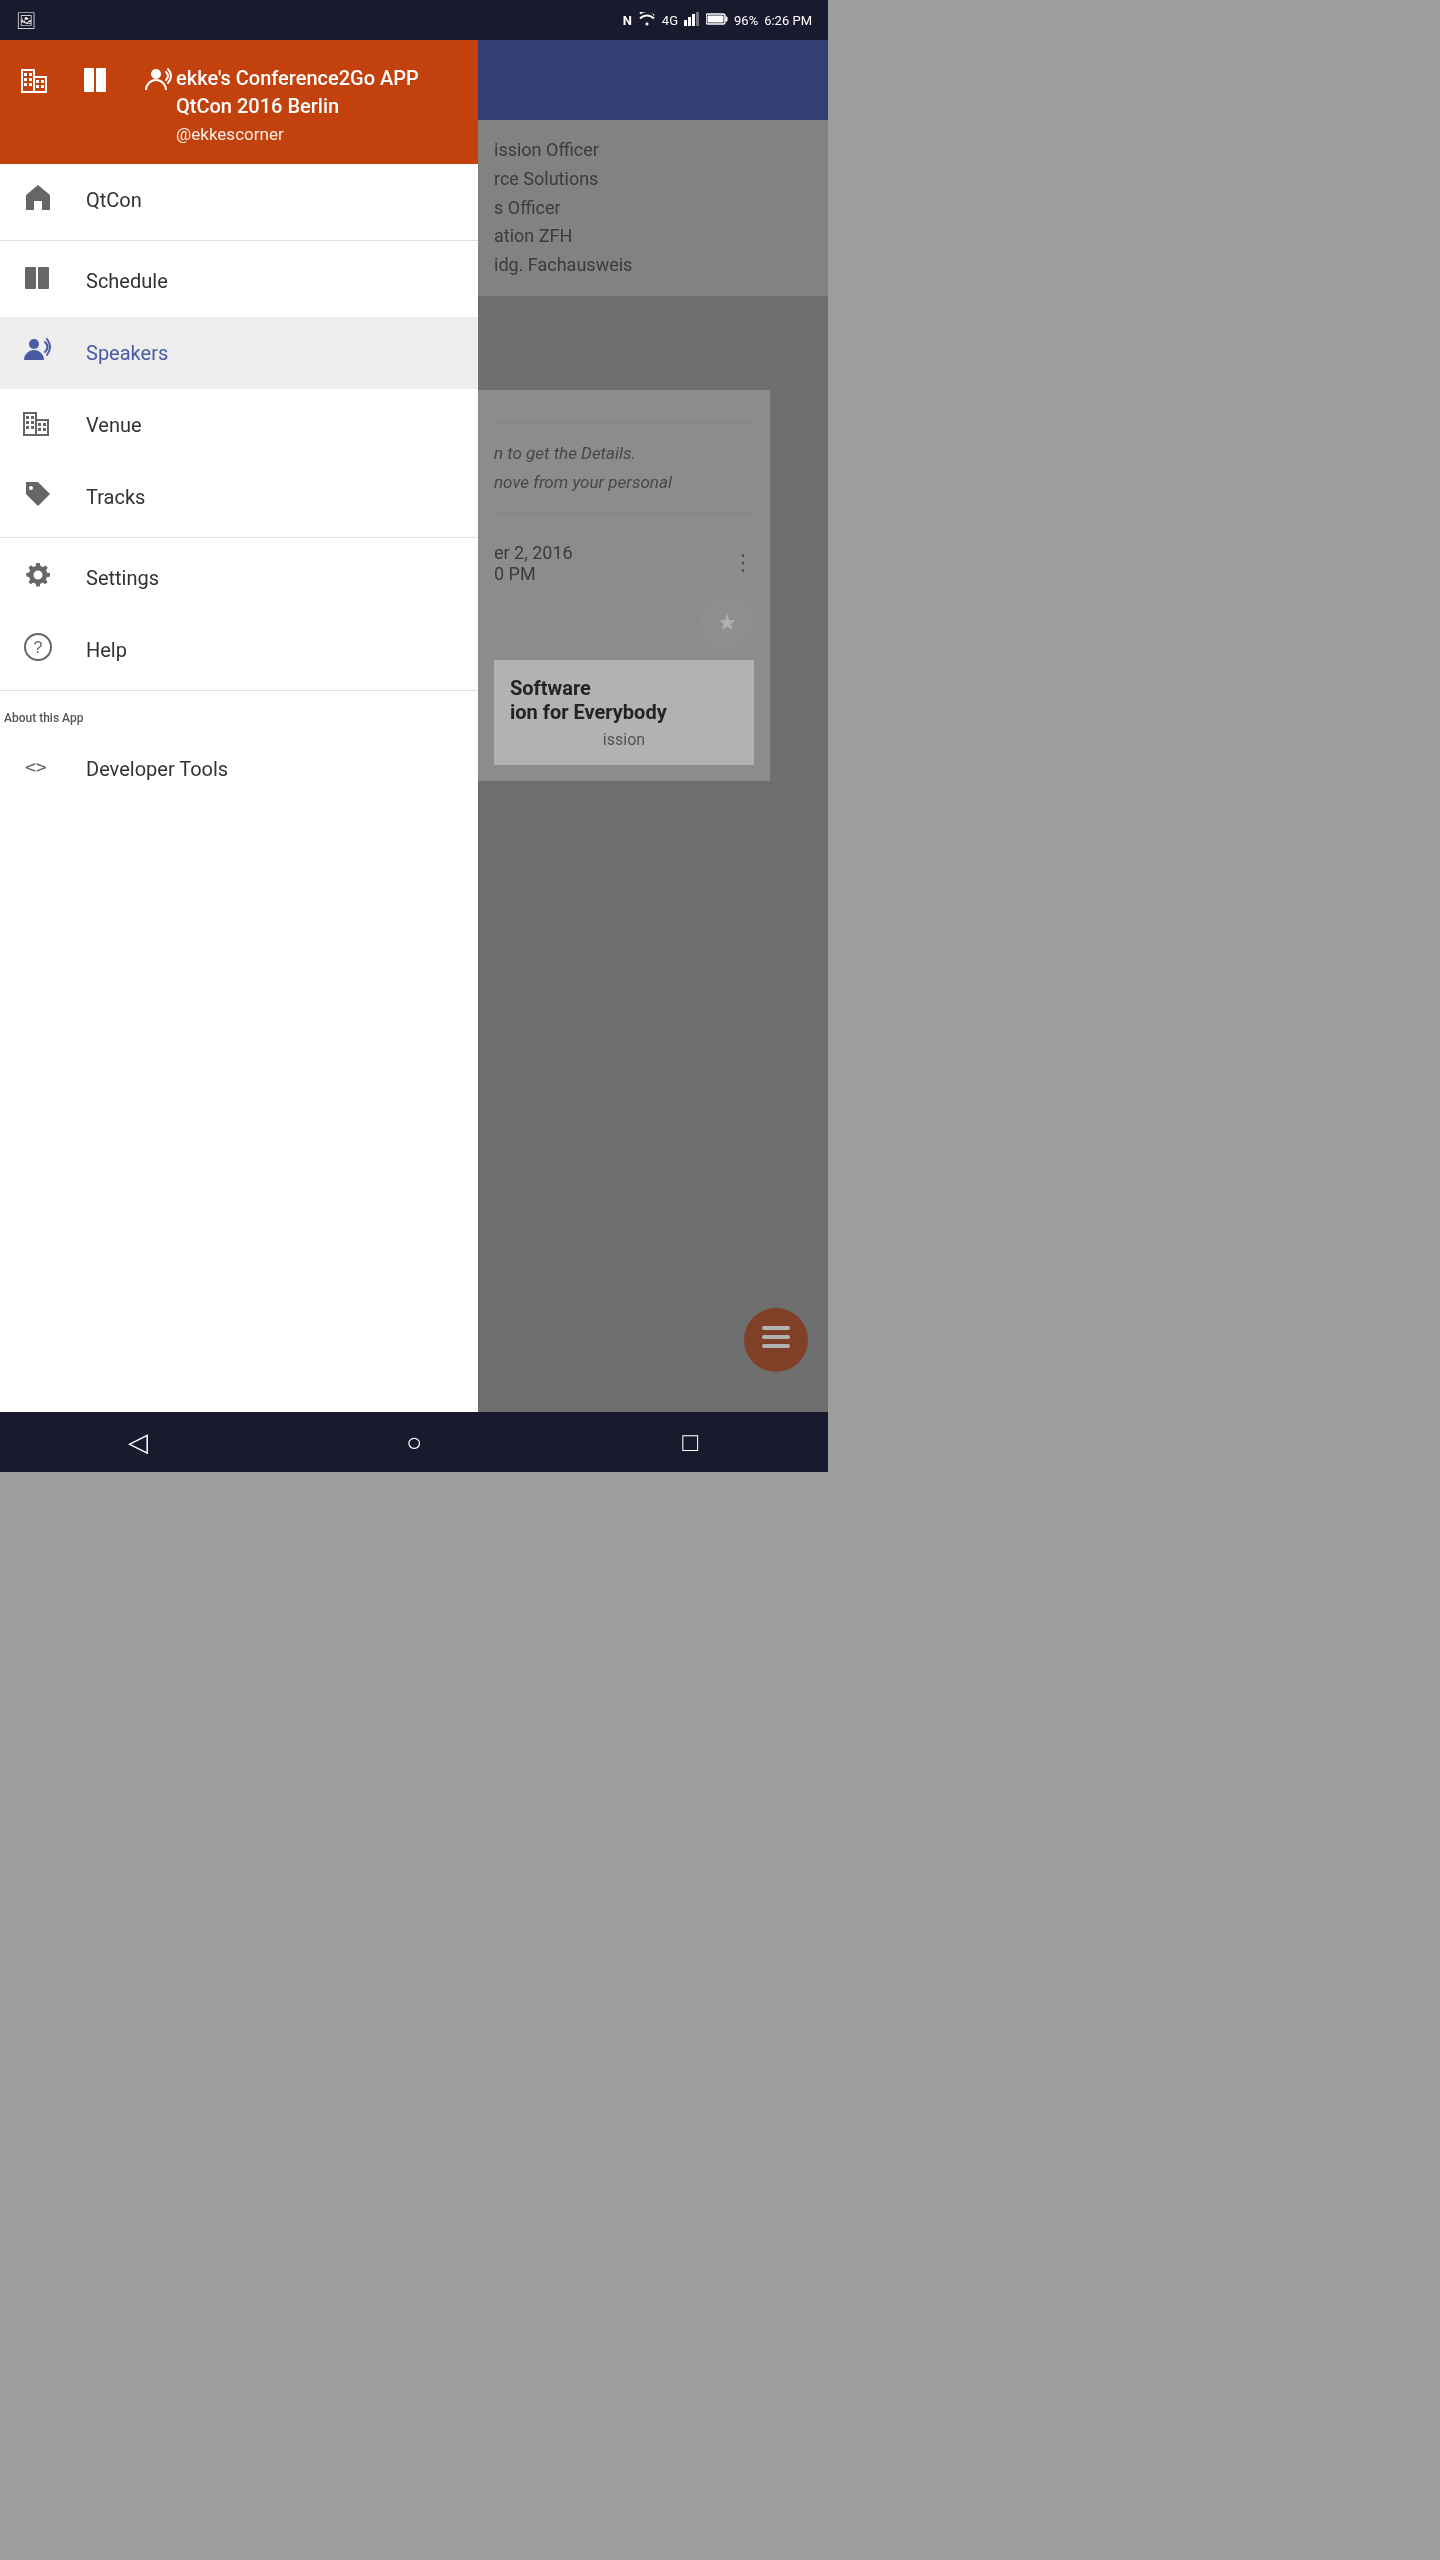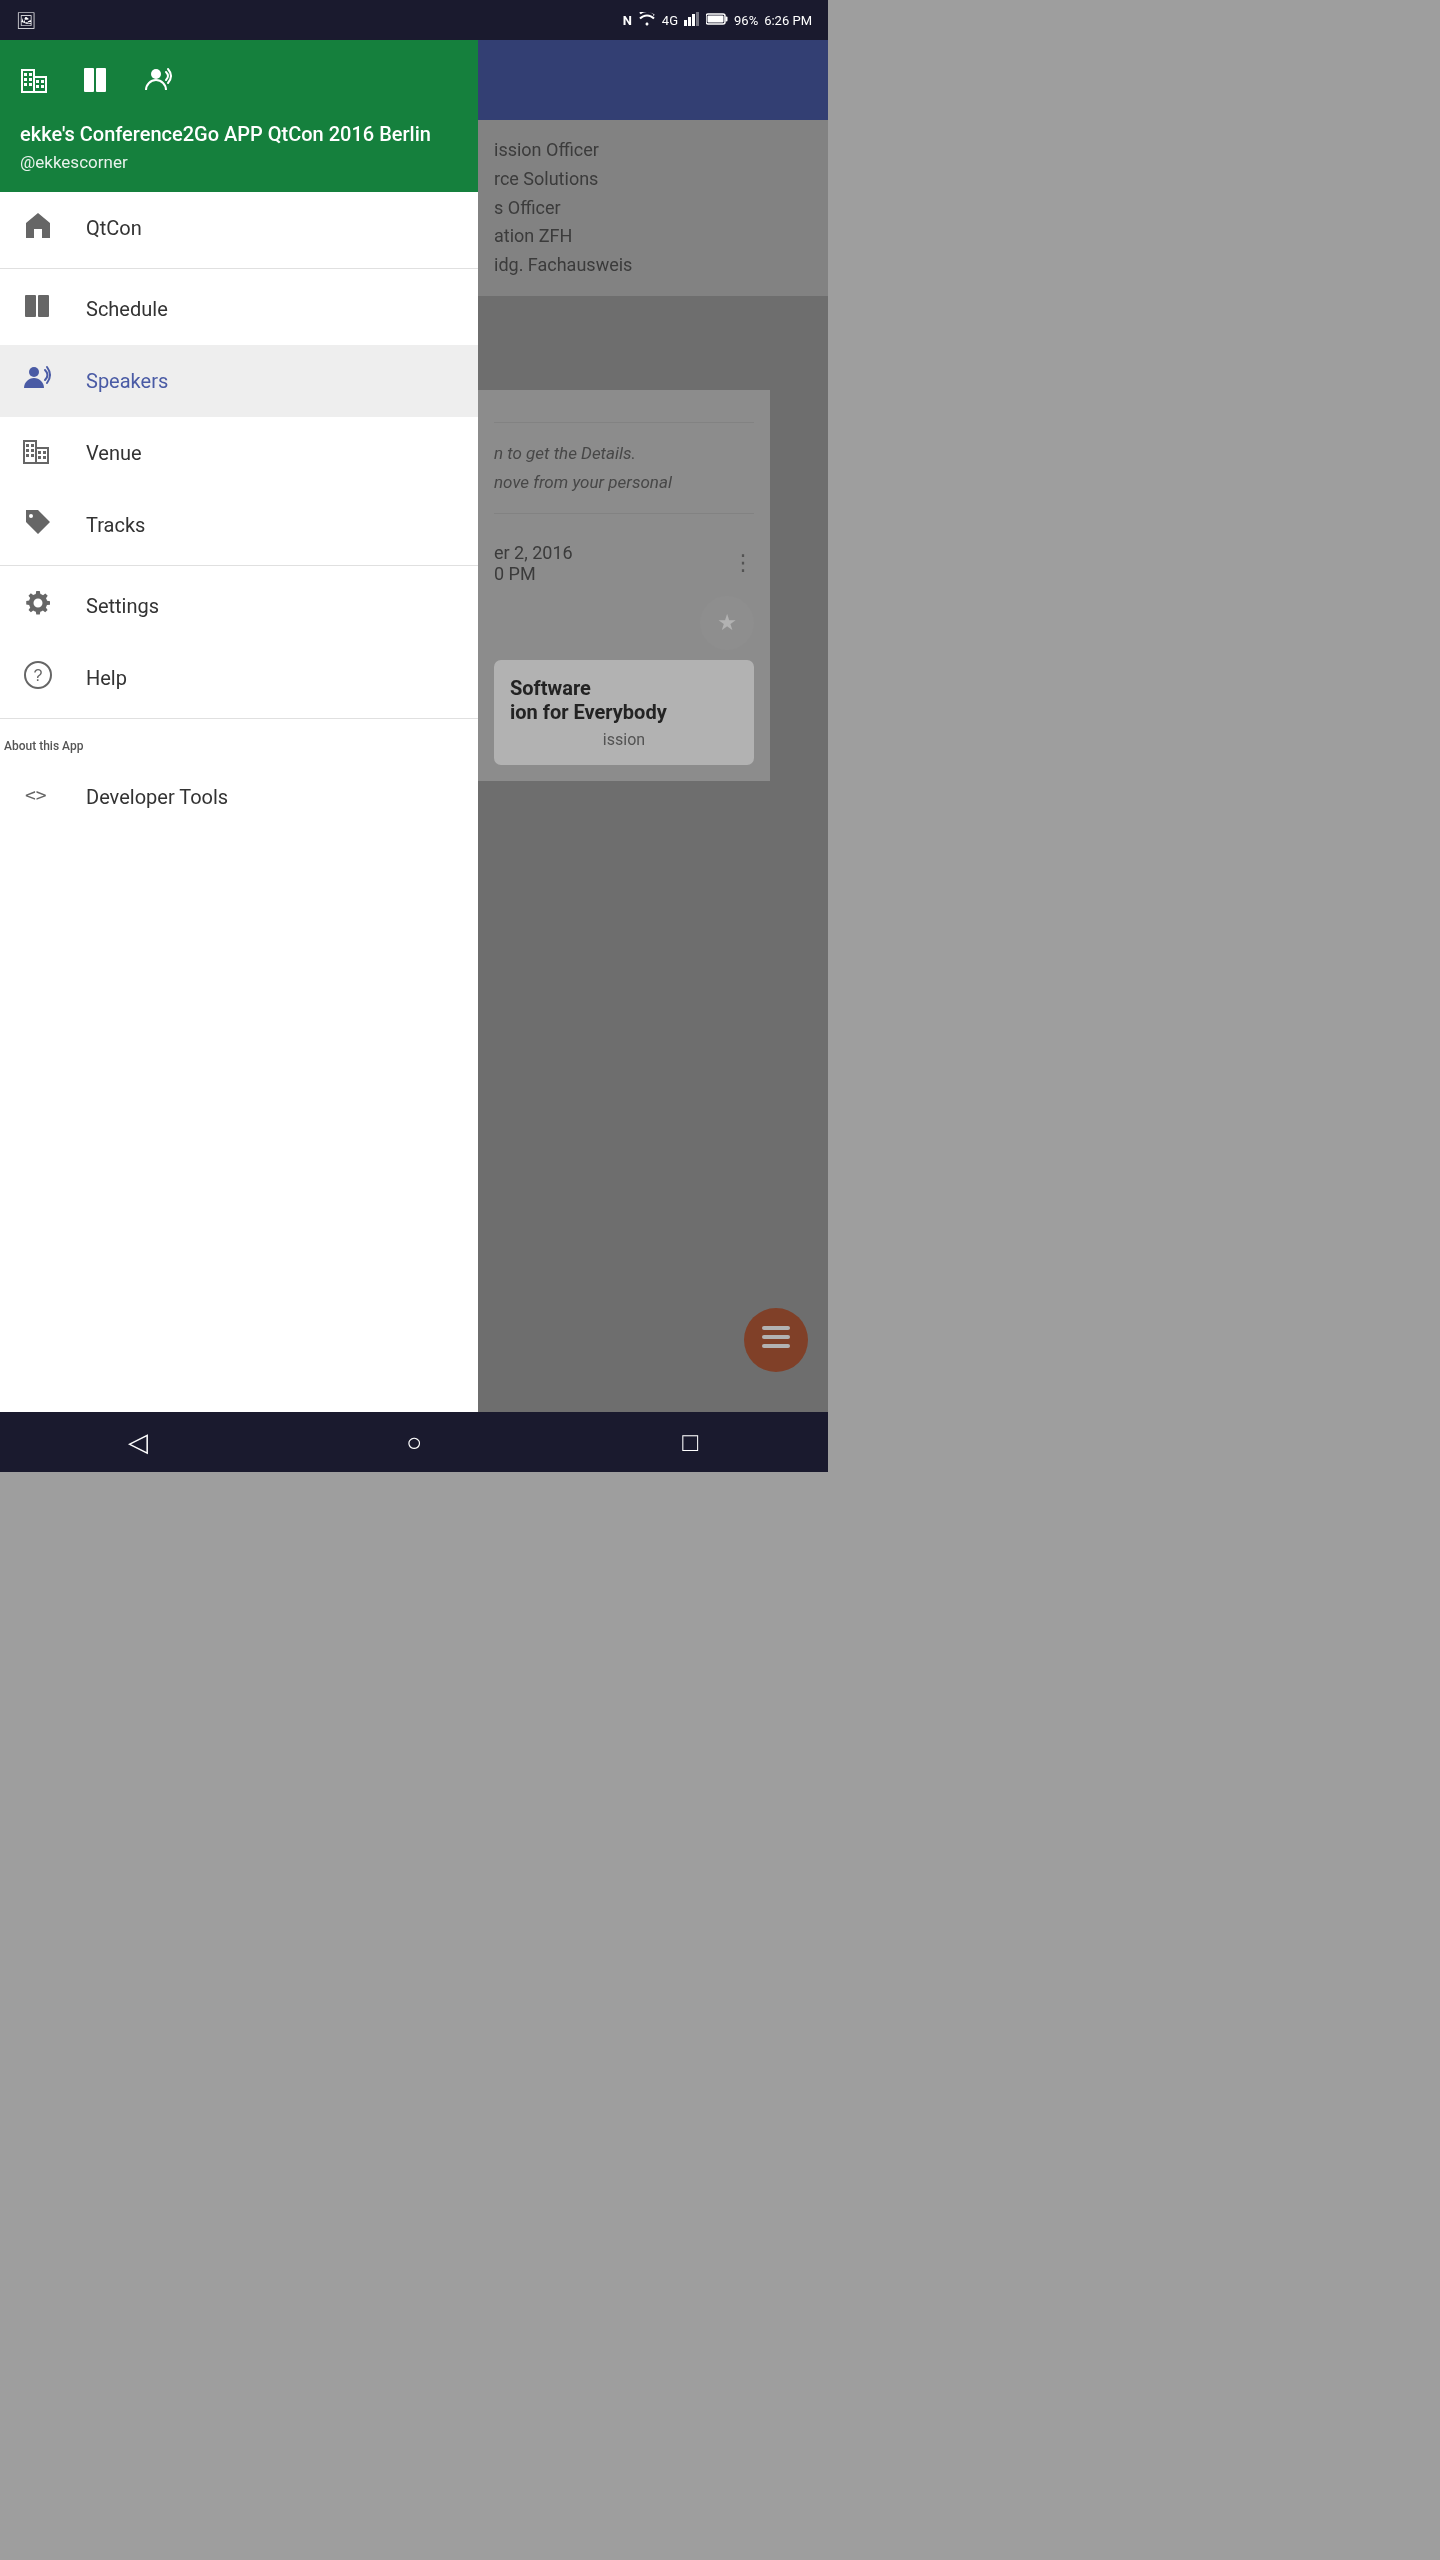--- a/index.html
+++ b/index.html
@@ -110,21 +110,21 @@
       background: #ccc;
       display: flex;
       align-items: center;
       justify-content: center;
       color: white;
       font-size: 22px;
     }
 
     .bg-card {
       background: white;
-      border-radius: 7px;
+      border-radius: 0;
       padding: 16px;
       margin-top: 10px;
     }
 
     .bg-card-title {
       color: #333;
       font-size: 20px;
       font-weight: bold;
     }
 
@@ -171,24 +171,23 @@
       width: 478px;
       height: calc(100% - 40px - 60px);
       background: white;
       z-index: 30;
       display: flex;
       flex-direction: column;
     }
 
     
     .drawer-header {
-      background: #15803d;
+      background: #c2410c;
       padding: 24px 20px 20px 20px;
       display: flex;
-      flex-direction: column;
     }
 
     .drawer-icons-row {
       display: flex;
       gap: 30px;
       margin-bottom: 20px;
     }
 
     .drawer-header-text {
       color: white;

